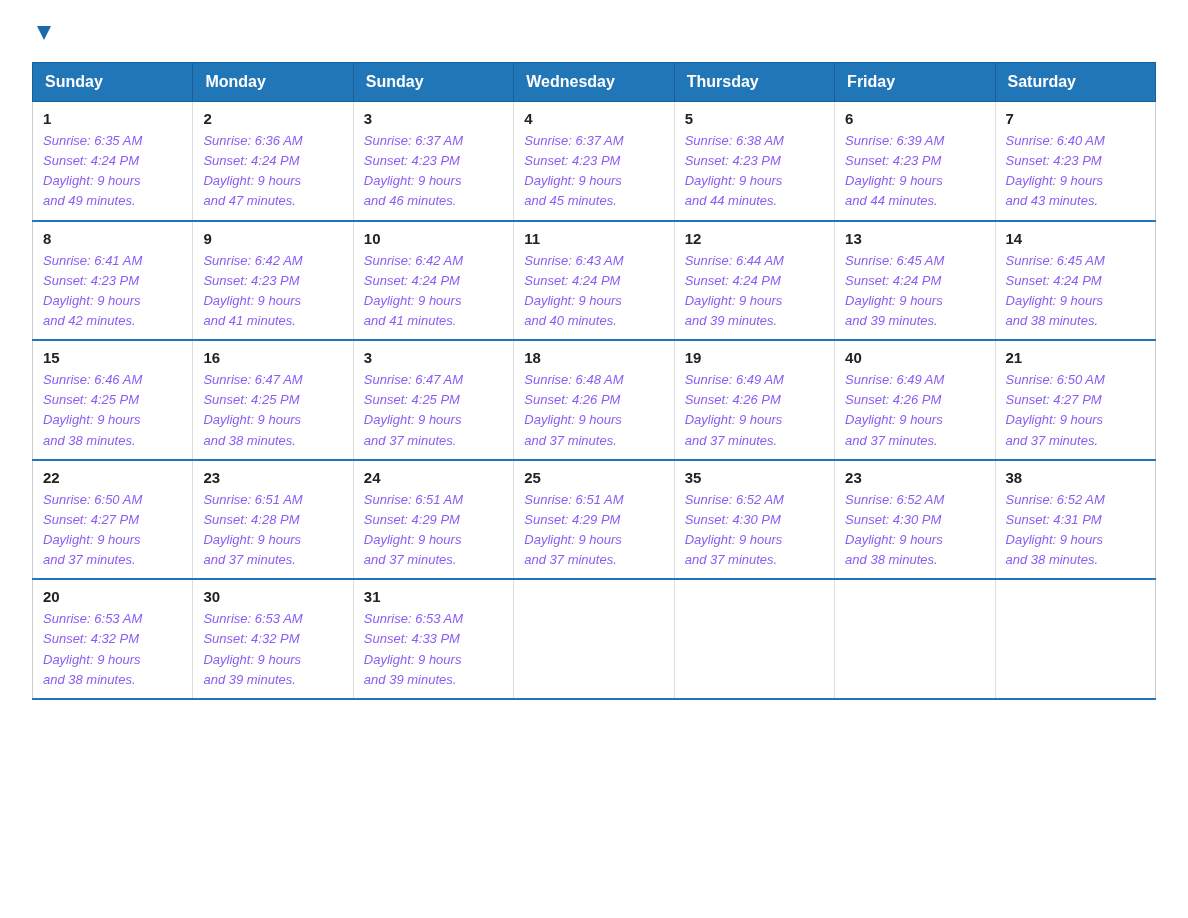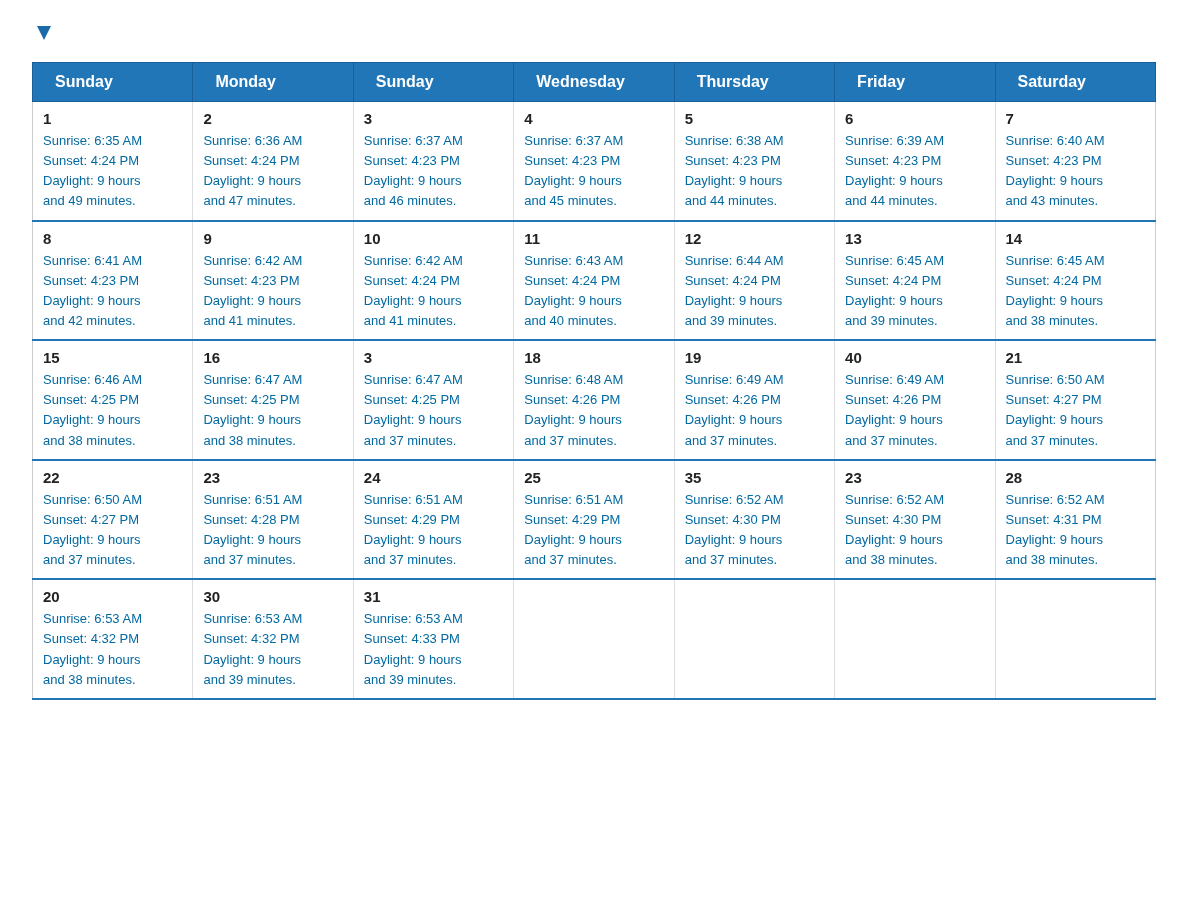--- a/index.html
+++ b/index.html
@@ -60,21 +60,21 @@
     table {
       width: 100%;
       border-collapse: collapse;
       table-layout: fixed;
     }
     thead tr th {
       background: #2176b8;
       color: #fff;
       font-size: 16px;
       font-weight: bold;
-      padding: 10px 22px;
+      padding: 10px 12px;
       text-align: left;
       border: 1px solid #1a5f9a;
     }
     tbody tr {
       border-bottom: 2px solid #2176b8;
     }
     tbody tr td {
       vertical-align: top;
       padding: 8px 10px;
       font-size: 13.5px;
@@ -91,21 +91,22 @@
     }
     .day-num {
       font-size: 15px;
       font-weight: bold;
       display: block;
       margin-bottom: 4px;
     }
     .day-info {
       font-size: 13px;
       line-height: 1.55;
-      color: #0369a1;
+      color: #8b5cf6;
+      font-style: italic;
     }
     .empty-cell {
       background: #fff;
     }
   </style>
 </head>
 <body>
 
 <div class="header">
   <div class="logo">
@@ -249,21 +250,21 @@
       </td>
         <td>
         <span class="day-num">35</span>
         <span class="day-info">Sunrise: 6:52 AM<br>Sunset: 4:30 PM<br>Daylight: 9 hours<br>and 37 minutes.</span>
       </td>
         <td>
         <span class="day-num">23</span>
         <span class="day-info">Sunrise: 6:52 AM<br>Sunset: 4:30 PM<br>Daylight: 9 hours<br>and 38 minutes.</span>
       </td>
         <td>
-        <span class="day-num">28</span>
+        <span class="day-num">38</span>
         <span class="day-info">Sunrise: 6:52 AM<br>Sunset: 4:31 PM<br>Daylight: 9 hours<br>and 38 minutes.</span>
       </td>
       </tr>
       <tr>
         <td>
         <span class="day-num">20</span>
         <span class="day-info">Sunrise: 6:53 AM<br>Sunset: 4:32 PM<br>Daylight: 9 hours<br>and 38 minutes.</span>
       </td>
         <td>
         <span class="day-num">30</span>

